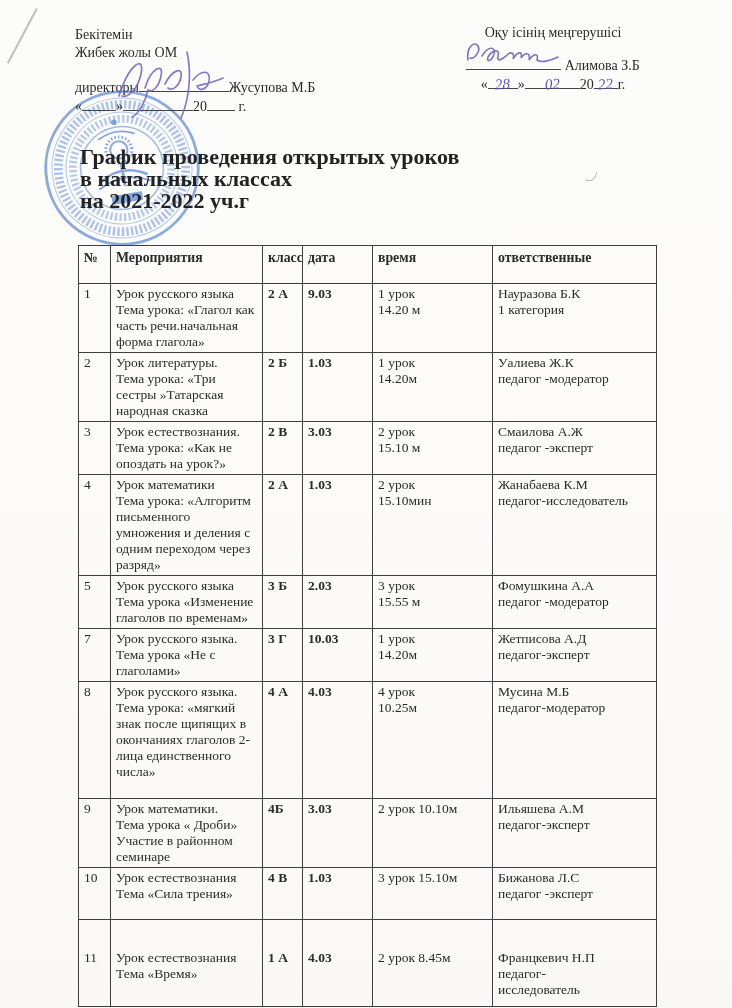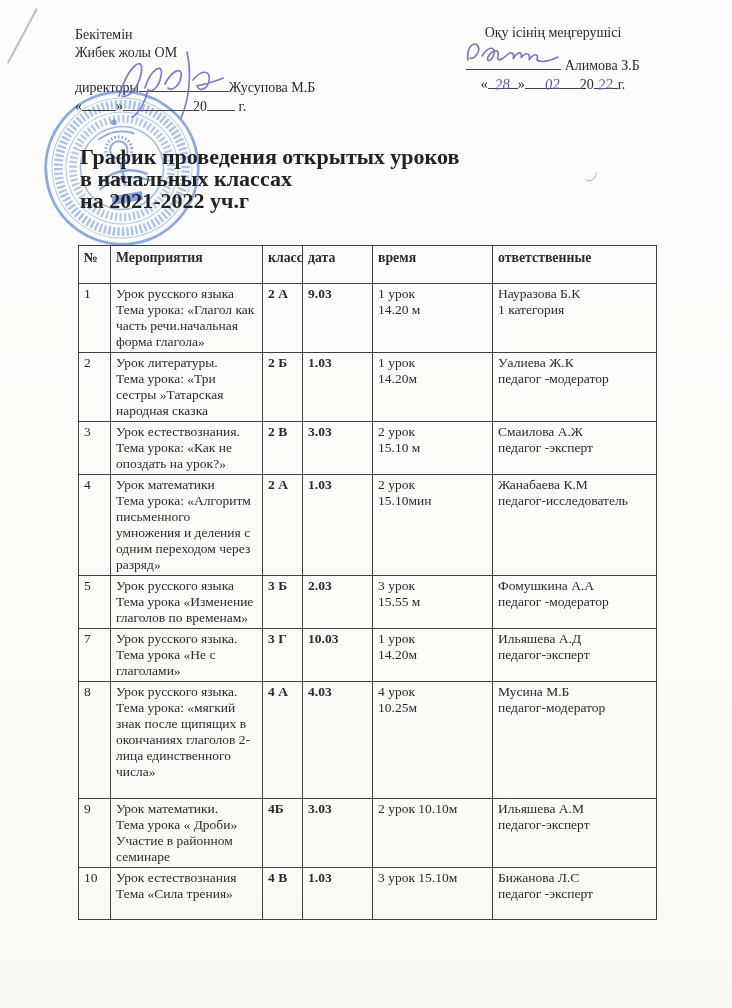--- a/index.html
+++ b/index.html
@@ -225,21 +225,21 @@
 педагог -модератор</td>
           </tr>
           <tr>
             <td class="c-num">7</td>
             <td class="c-activity"><span class="pre">Урок русского языка.
 Тема урока «Не с глаголами»</span></td>
             <td class="c-class">3 Г</td>
             <td class="c-date">10.03</td>
             <td class="c-time pre">1 урок
 14.20м</td>
-            <td class="c-resp pre">Ильяшева А.Д
+            <td class="c-resp pre">Жетписова А.Д
 педагог-эксперт</td>
           </tr>
           <tr>
             <td class="c-num">8</td>
             <td class="c-activity"><span class="pre">Урок  русского языка.
 Тема урока: «мягкий знак после щипящих в окончаниях глаголов 2-лица единственного числа»</span></td>
             <td class="c-class">4 А</td>
             <td class="c-date">4.03</td>
             <td class="c-time pre">4 урок
 10.25м</td>
@@ -259,17 +259,28 @@
           <tr>
             <td class="c-num">10</td>
             <td class="c-activity"><span class="pre">Урок естествознания
 Тема «Сила трения»</span></td>
             <td class="c-class">4 В</td>
             <td class="c-date">1.03</td>
             <td class="c-time pre">3 урок 15.10м</td>
             <td class="c-resp pre">Бижанова Л.С
 педагог -эксперт</td>
           </tr>
+          <tr>
+            <td class="c-num">11</td>
+            <td class="c-activity"><span class="pre">Урок  естествознания
+Тема «Время»</span></td>
+            <td class="c-class">1 А</td>
+            <td class="c-date">4.03</td>
+            <td class="c-time pre">2 урок 8.45м</td>
+            <td class="c-resp pre">Францкевич Н.П
+педагог-
+исследователь</td>
+          </tr>
         </tbody>
     </table>
   </div>
 
 </div>
 
 </body></html>

